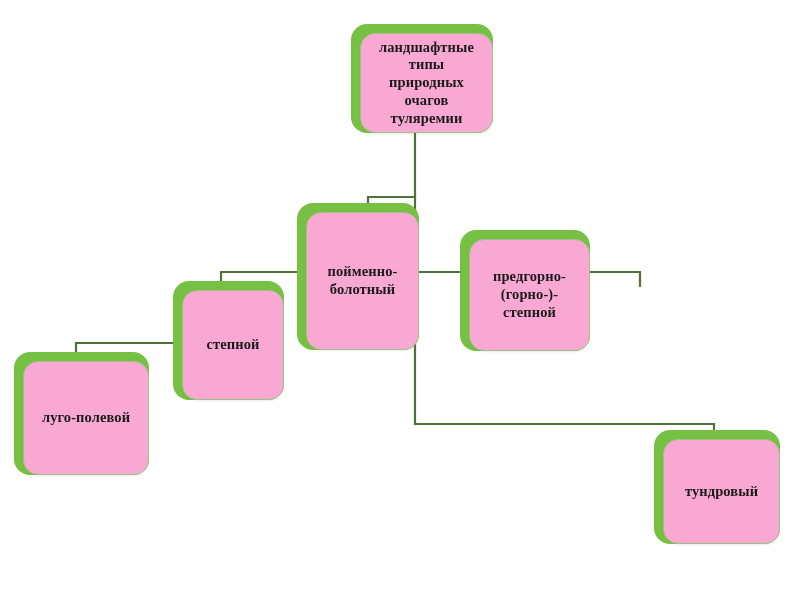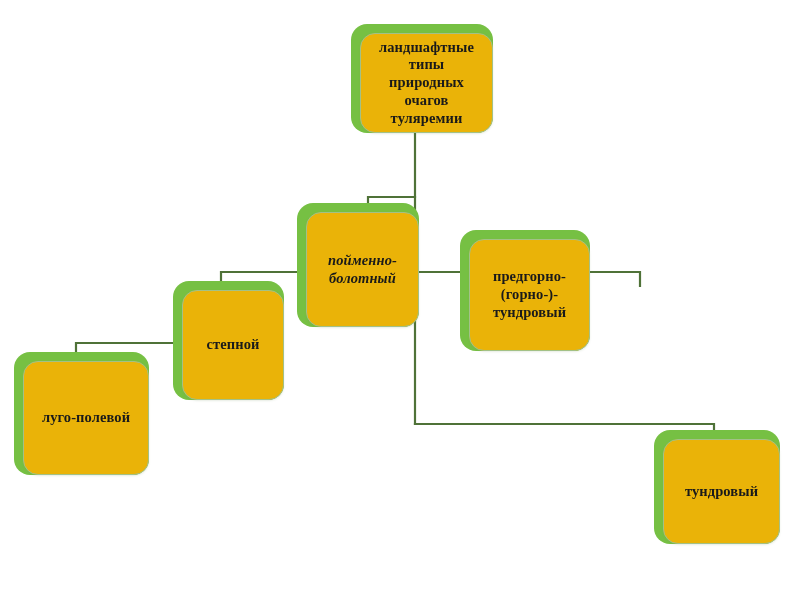--- a/index.html
+++ b/index.html
@@ -41,21 +41,21 @@
     background: #76c043;
   }
   .node .node-body {
     position: absolute;
     left: 9px;
     top: 9px;
     width: calc(100% - 9px);
     height: calc(100% - 9px);
     box-sizing: border-box;
     border-radius: 15px;
-    background: #eab308;
+    background: #f9a8d4;
     border: 1.2px solid #a3c187;
     display: flex;
     align-items: center;
     justify-content: center;
     text-align: center;
     padding: 4px 8px;
     box-shadow: 0 1px 2px rgba(120,150,100,0.18);
   }
   .node-label {
     color: #1a1a1a;
@@ -89,34 +89,34 @@
     <div class="node-shadow"></div>
     <div class="node-body">
       <span class="node-label">ландшафтные
 типы
 природных
 очагов
 туляремии</span>
     </div>
   </div>
 
-  <div class="node" style="left:297px; top:203px; width:122px; height:124px;font-style:italic;">
+  <div class="node" style="left:297px; top:203px; width:122px; height:147px;">
     <div class="node-shadow"></div>
     <div class="node-body">
       <span class="node-label">пойменно-
 болотный</span>
     </div>
   </div>
 
   <div class="node" style="left:460px; top:230px; width:130px; height:121px;">
     <div class="node-shadow"></div>
     <div class="node-body">
       <span class="node-label">предгорно-
 (горно-)-
-тундровый</span>
+степной</span>
     </div>
   </div>
 
 
   <div class="node" style="left:173px; top:281px; width:111px; height:119px;padding-left:37px;">
     <div class="node-shadow"></div>
     <div class="node-body">
       <span class="node-label">степной</span>
     </div>
   </div>

